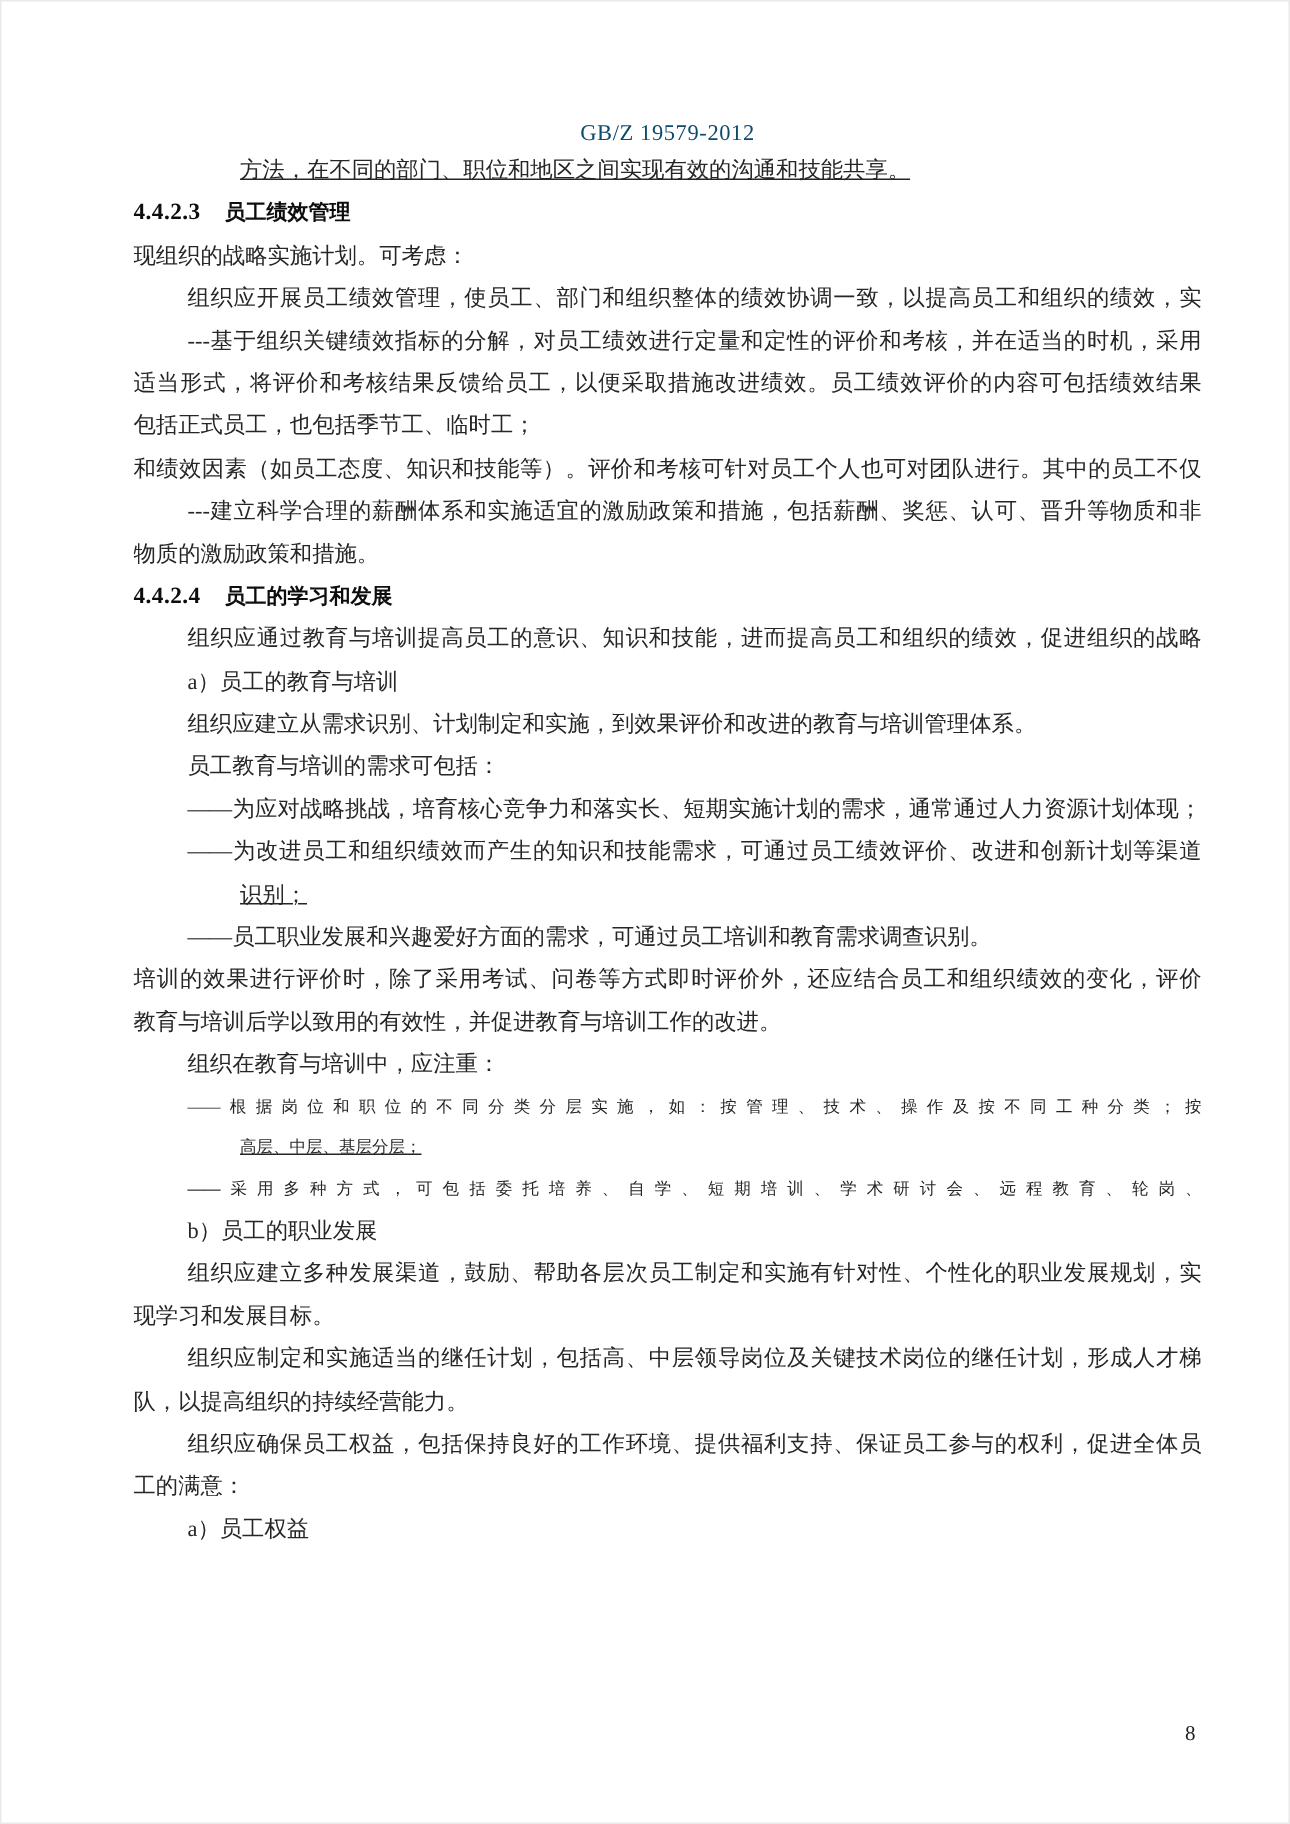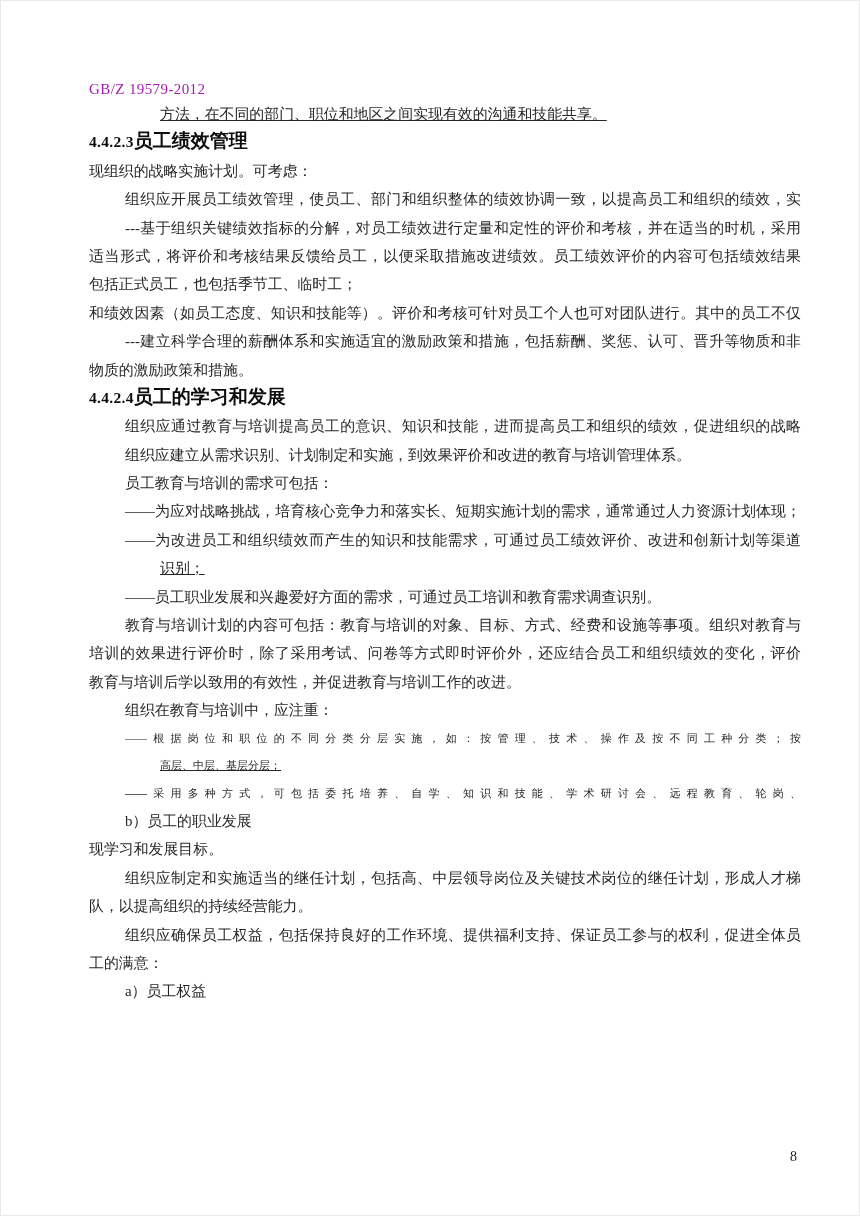--- a/index.html
+++ b/index.html
@@ -16,24 +16,24 @@
     color: #262626;
     overflow: hidden;
     box-sizing: border-box;
     border: 1px solid #e9e9e9;
   }
   .doc-header {
     position: absolute;
     top: 80px;
     left: 88px;
     width: 712px;
-    text-align: left;
+    text-align: center;
     font-size: 15px;
     letter-spacing: 0.4px;
-    color: #a21caf;
+    color: #0c4a6e;
   }
   .content {
     position: absolute;
     top: 99px;
     left: 88px;
     width: 712px;
   }
   .line {
     font-size: 14.9px;
     height: 28.4px;
@@ -52,22 +52,22 @@
     color: #0d0d0d;
     font-size: 15.5px;
   }
   .line.heading .hnum {
     font-family: "Liberation Serif", "DejaVu Serif", serif;
     letter-spacing: 0.3px;
     margin-top: 46px;
   }
   .line.heading .htitle {
     font-family: Liberation Mono, monospace;
-    margin-left: 0;
-    font-size: 19px;
+    margin-left: 16px;
+    font-size: 14px;
   }
   .ind2 { padding-left: 36px; }
   .cont { padding-left: 71px; text-decoration: underline; }
   .just {
     text-align: justify;
     text-align-last: justify;
   }
   .dash-bold {
     font-weight: bold;
   }
@@ -91,34 +91,35 @@
       <div class="line">现组织的战略实施计划。可考虑：</div>
       <div class="line ind2 just">组织应开展员工绩效管理，使员工、部门和组织整体的绩效协调一致，以提高员工和组织的绩效，实</div>
       <div class="line ind2 just">---基于组织关键绩效指标的分解，对员工绩效进行定量和定性的评价和考核，并在适当的时机，采用</div>
       <div class="line just">适当形式，将评价和考核结果反馈给员工，以便采取措施改进绩效。员工绩效评价的内容可包括绩效结果</div>
       <div class="line">包括正式员工，也包括季节工、临时工；</div>
       <div class="line just">和绩效因素（如员工态度、知识和技能等）。评价和考核可针对员工个人也可对团队进行。其中的员工不仅</div>
       <div class="line ind2 just">---建立科学合理的薪酬体系和实施适宜的激励政策和措施，包括薪酬、奖惩、认可、晋升等物质和非</div>
       <div class="line">物质的激励政策和措施。</div>
       <div class="line heading"><span class="hnum">4.4.2.4</span><span class="htitle">员工的学习和发展</span></div>
       <div class="line ind2 just">组织应通过教育与培训提高员工的意识、知识和技能，进而提高员工和组织的绩效，促进组织的战略</div>
+      <div class="line ind2">a）员工的教育与培训</div>
       <div class="line ind2">组织应建立从需求识别、计划制定和实施，到效果评价和改进的教育与培训管理体系。</div>
       <div class="line ind2">员工教育与培训的需求可包括：</div>
       <div class="line ind2 just">——为应对战略挑战，培育核心竞争力和落实长、短期实施计划的需求，通常通过人力资源计划体现；</div>
       <div class="line ind2 just">——为改进员工和组织绩效而产生的知识和技能需求，可通过员工绩效评价、改进和创新计划等渠道</div>
       <div class="line cont">识别；</div>
       <div class="line ind2">——员工职业发展和兴趣爱好方面的需求，可通过员工培训和教育需求调查识别。</div>
-      <div class="line ind2 just">教育与培训计划的内容可包括：教育与培训的对象、目标、方式、经费和设施等事项。组织对教育与</div>
       <div class="line just">培训的效果进行评价时，除了采用考试、问卷等方式即时评价外，还应结合员工和组织绩效的变化，评价</div>
       <div class="line">教育与培训后学以致用的有效性，并促进教育与培训工作的改进。</div>
       <div class="line ind2">组织在教育与培训中，应注重：</div>
       <div class="line large ind2 just">——根据岗位和职位的不同分类分层实施，如：按管理、技术、操作及按不同工种分类；按</div>
       <div class="line large cont">高层、中层、基层分层；</div>
-      <div class="line large ind2 just"><span class="dash-bold">——</span><span>采用多种方式，可包括委托培养、自学、知识和技能、学术研讨会、远程教育、轮岗、</span></div>
+      <div class="line large ind2 just"><span class="dash-bold">——</span><span>采用多种方式，可包括委托培养、自学、短期培训、学术研讨会、远程教育、轮岗、</span></div>
       <div class="line ind2">b）员工的职业发展</div>
+      <div class="line ind2 just">组织应建立多种发展渠道，鼓励、帮助各层次员工制定和实施有针对性、个性化的职业发展规划，实</div>
       <div class="line">现学习和发展目标。</div>
       <div class="line ind2 just">组织应制定和实施适当的继任计划，包括高、中层领导岗位及关键技术岗位的继任计划，形成人才梯</div>
       <div class="line">队，以提高组织的持续经营能力。</div>
       <div class="line ind2 just">组织应确保员工权益，包括保持良好的工作环境、提供福利支持、保证员工参与的权利，促进全体员</div>
       <div class="line">工的满意：</div>
       <div class="line ind2">a）员工权益</div>
     </div>
 
   <div class="page-num">8</div>
 </div>

